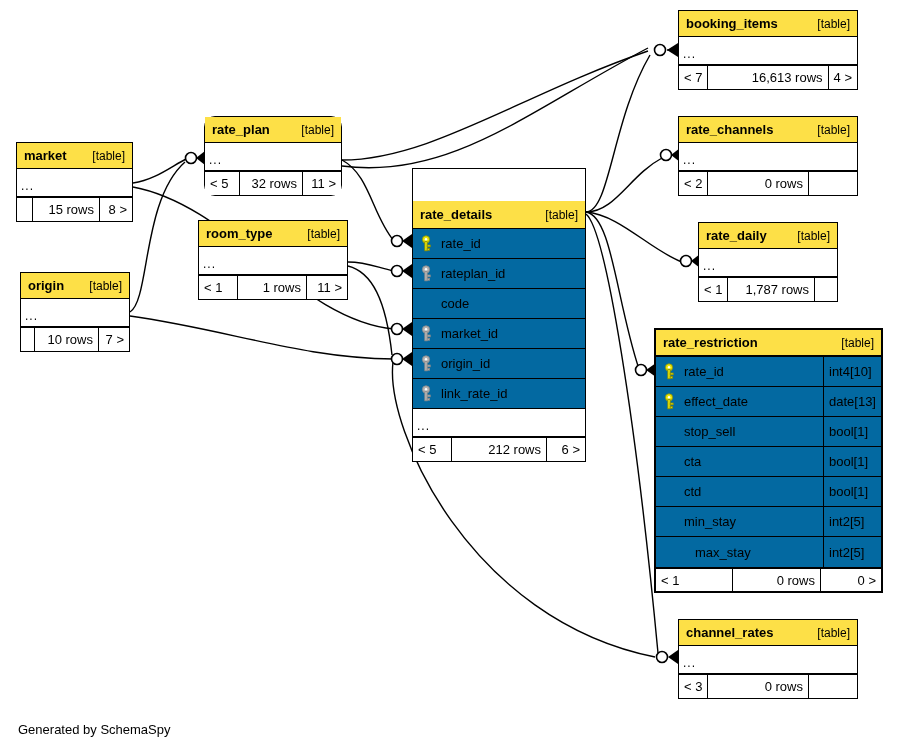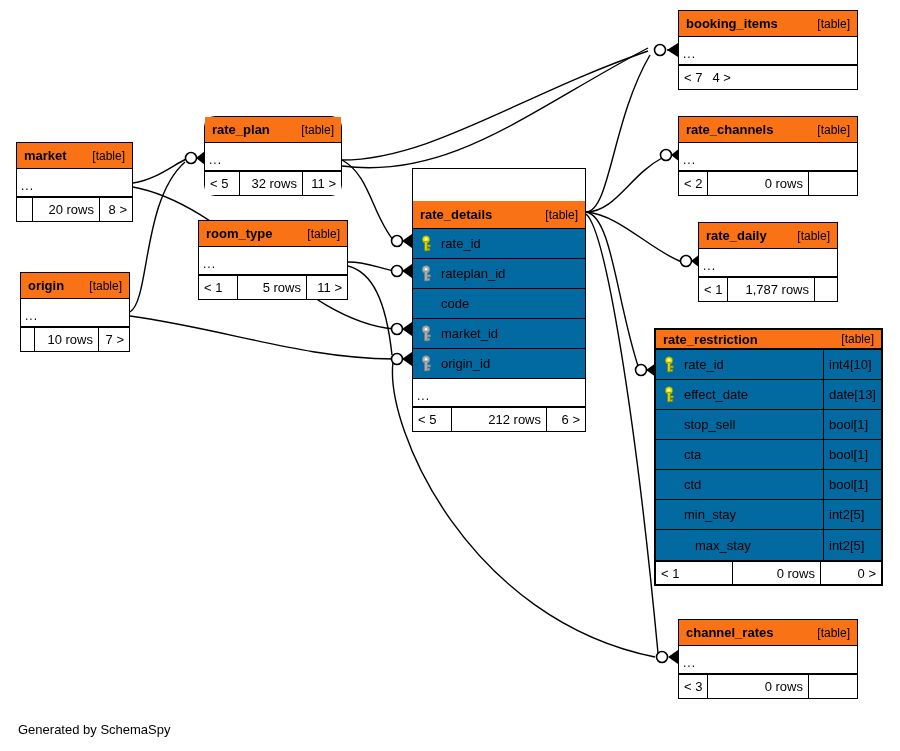--- a/index.html
+++ b/index.html
@@ -15,21 +15,21 @@
   .tbl{
     position:absolute;
     box-sizing:border-box;
     background:#ffffff;
     border:1px solid #000;
     border-collapse:collapse;
   }
   .tbl.bold{border:2px solid #000;}
 
   .tbl .hdr{
-    background:#f97316;
+    background:#fde047;
     border-bottom:1px solid #000;
     height:26px;
     display:flex;align-items:center;
     padding:0 7px;
     box-sizing:border-box;
     white-space:nowrap;
     text-align:center;
   }
   .tbl.bold .hdr{border-bottom:2px solid #000;}
   .hdr .tname{font-weight:bold;font-size:13px;color:#000;}
@@ -191,20 +191,21 @@
   </svg>
 
   <div class="tbl" style="left:678px;top:10px;width:180px;">
     <div class="hdr">
       <span class="tname">booking_items</span>
       <span class="ttag">[table]</span>
     </div>
     <div class="dots">...</div>
     <div class="foot">
       <div class="fl">&lt; 7</div>
+      <div class="fc">16,613 rows</div>
       <div class="fr">4 &gt;</div>
     </div>
   </div>
 
   <div class="tbl" style="left:678px;top:116px;width:180px;">
     <div class="hdr">
       <span class="tname">rate_channels</span>
       <span class="ttag">[table]</span>
     </div>
     <div class="dots">...</div>
@@ -222,21 +223,21 @@
     </div>
     <div class="dots">...</div>
     <div class="foot">
       <div class="fl">&lt; 1</div>
       <div class="fc">1,787 rows</div>
       <div class="fr" style="min-width:22px;"></div>
     </div>
   </div>
 
   <div class="tbl bold" style="left:654px;top:328px;width:229px;">
-    <div class="hdr" style="height:20px;">
+    <div class="hdr" style="height:27px;">
       <span class="tname">rate_restriction</span>
       <span class="ttag">[table]</span>
     </div>
 
     <div class="rowline">
       <span class="keyico">
         <svg viewBox="0 0 14 18" width="14" height="18">
             <g fill="#e8e80c" stroke="#8c8c00" stroke-width="0.8">
           <circle cx="7" cy="4.4" r="3.6"></circle>
               <rect x="5.8" y="6.6" width="2.4" height="9.2"></rect>
@@ -381,20 +382,34 @@
               <rect x="5.8" y="6.6" width="2.4" height="9.2"></rect>
           <rect x="8.2" y="10" width="3" height="1.8"></rect>
               <rect x="8.2" y="13.4" width="2.4" height="1.8"></rect>
             </g>
           <circle cx="7" cy="4.2" r="1.2" fill="#ffffff" stroke="none"></circle>
           </svg>
       </span>
       <span class="colname">origin_id</span>
     </div>
 
+    <div class="rowline">
+      <span class="keyico">
+        <svg viewBox="0 0 14 18" width="14" height="18">
+            <g fill="#b4b4b4" stroke="#8a8a8a" stroke-width="0.8">
+          <circle cx="7" cy="4.4" r="3.6"></circle>
+              <rect x="5.8" y="6.6" width="2.4" height="9.2"></rect>
+          <rect x="8.2" y="10" width="3" height="1.8"></rect>
+              <rect x="8.2" y="13.4" width="2.4" height="1.8"></rect>
+            </g>
+          <circle cx="7" cy="4.2" r="1.2" fill="#ffffff" stroke="none"></circle>
+          </svg>
+      </span>
+      <span class="colname">link_rate_id</span>
+    </div>
 
     <div class="dots">...</div>
     <div class="foot">
       <div class="fl" style="width:38px;">&lt; 5</div>
       <div class="fc">212 rows</div>
       <div class="fr" style="width:38px;justify-content:flex-end;">6 &gt;</div>
     </div>
   </div>
 
   <div class="tbl" style="left:204px;top:116px;width:138px;border-radius:11px;">
@@ -411,34 +426,34 @@
   </div>
 
   <div class="tbl" style="left:198px;top:220px;width:150px;">
     <div class="hdr">
       <span class="tname">room_type</span>
       <span class="ttag">[table]</span>
     </div>
     <div class="dots">...</div>
     <div class="foot">
       <div class="fl" style="width:38px;">&lt; 1</div>
-      <div class="fc">5 rows</div>
+      <div class="fc">1 rows</div>
       <div class="fr" style="width:40px;justify-content:flex-end;">11 &gt;</div>
     </div>
   </div>
 
   <div class="tbl" style="left:16px;top:142px;width:117px;">
     <div class="hdr">
       <span class="tname">market</span>
       <span class="ttag">[table]</span>
     </div>
     <div class="dots">...</div>
     <div class="foot">
       <div class="fl" style="width:15px;"></div>
-      <div class="fc">20 rows</div>
+      <div class="fc">15 rows</div>
       <div class="fr" style="width:32px;justify-content:flex-end;">8 &gt;</div>
     </div>
   </div>
 
   <div class="tbl" style="left:20px;top:272px;width:110px;">
     <div class="hdr">
       <span class="tname">origin</span>
       <span class="ttag">[table]</span>
     </div>
     <div class="dots">...</div>

